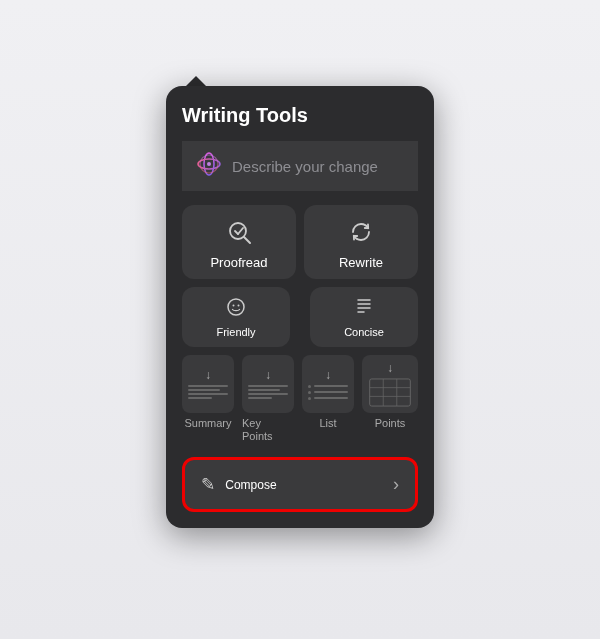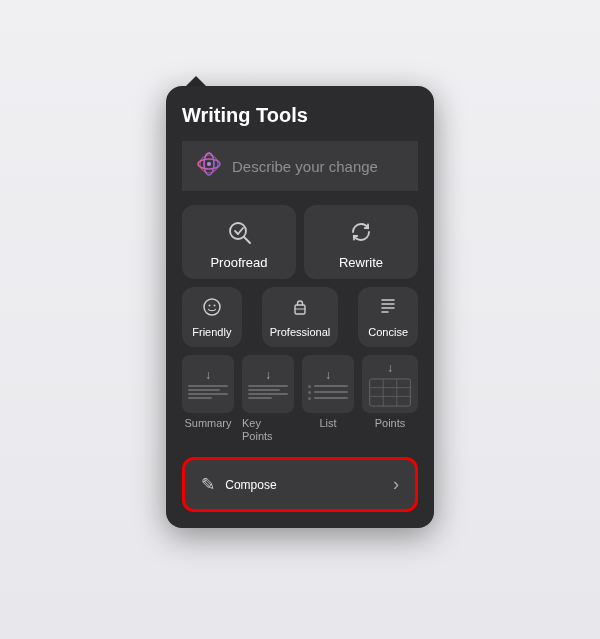--- a/index.html
+++ b/index.html
@@ -445,30 +445,20 @@
             <circle cx="7.5" cy="8.5" r="1" fill="#ccc"></circle>
             <circle cx="12.5" cy="8.5" r="1" fill="#ccc"></circle>
             <path d="M6.5 12.5C7.5 14 12.5 14 13.5 12.5" stroke="#ccc" stroke-width="1.3" stroke-linecap="round" fill="none"></path>
           </svg>
         </span>
         <span class="btn-label">Friendly</span>
       </button>
       <button class="action-btn small">
         <span class="btn-icon">
           <svg width="20" height="20" viewBox="0 0 20 20" fill="none">
-            <rect x="5" y="8" width="10" height="9" rx="1.5" stroke="#ccc" stroke-width="1.4" fill="none"></rect>
-            <path d="M7.5 8V6.5C7.5 5.12 8.12 4 10 4C11.88 4 12.5 5.12 12.5 6.5V8" stroke="#ccc" stroke-width="1.4" stroke-linecap="round" fill="none"></path>
-            <line x1="5" y1="12" x2="15" y2="12" stroke="#ccc" stroke-width="1"></line>
-          </svg>
-        </span>
-        <span class="btn-label">Professional</span>
-      </button>
-      <button class="action-btn small">
-        <span class="btn-icon">
-          <svg width="20" height="20" viewBox="0 0 20 20" fill="none">
             <line x1="4" y1="7" x2="16" y2="7" stroke="#ccc" stroke-width="1.5" stroke-linecap="round"></line>
             <line x1="4" y1="11" x2="16" y2="11" stroke="#ccc" stroke-width="1.5" stroke-linecap="round"></line>
             <line x1="4" y1="15" x2="10" y2="15" stroke="#ccc" stroke-width="1.5" stroke-linecap="round"></line>
             <line x1="4" y1="3" x2="16" y2="3" stroke="#ccc" stroke-width="1.5" stroke-linecap="round"></line>
           </svg>
         </span>
         <span class="btn-label">Concise</span>
       </button>
     </div>
 

